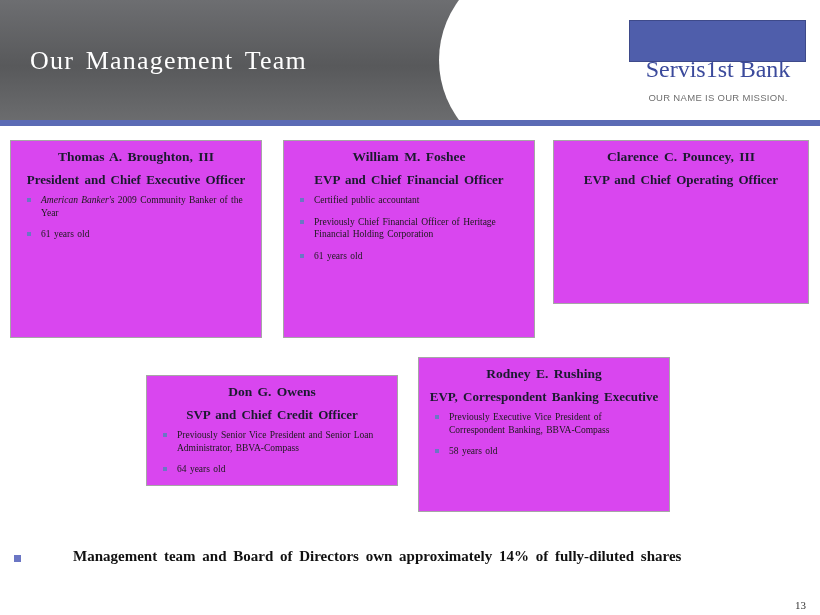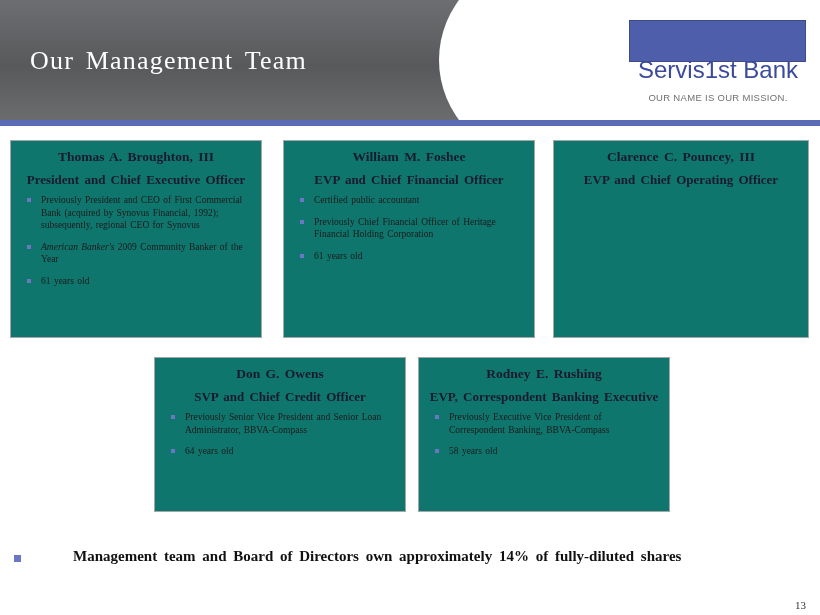--- a/index.html
+++ b/index.html
@@ -54,21 +54,21 @@
     border: 1px solid #3e4a8a;
   }
   .logo-text {
     position: absolute;
     left: 628px;
     top: 56px;
     width: 180px;
     text-align: center;
     font-size: 24px;
     color: #3b4a9c;
-    font-family: Liberation Sans, sans-serif;
+    font-family: Liberation Serif, serif;
     white-space: nowrap;
   }
   .logo-text .servis { font-style: normal; }
   .logo-text .first { color: #3b4a9c; }
   .logo-tagline {
     position: absolute;
     left: 628px;
     top: 92px;
     width: 180px;
     text-align: center;
@@ -82,21 +82,21 @@
     left: 0;
     top: 120px;
     width: 820px;
     height: 6px;
     background: #5b6bb5;
   }
 
   
   .card {
     position: absolute;
-    background: #0f766e;
+    background: #d946ef;
     border: 1px solid #a6a6a6;
     box-sizing: border-box;
   }
   .card-name {
     text-align: center;
     font-size: 13.5px;
     font-weight: bold;
     color: #1a1a2e;
     margin-top: 8px;
     font-family: "Liberation Serif", serif;
@@ -134,23 +134,23 @@
     top: 4px;
     width: 4px;
     height: 4px;
     background: #6b76c4;
   }
   .bullets li em { font-style: italic; }
 
   
   #card-broughton { left: 10px;  top: 140px; width: 252px; height: 198px; }
   #card-foshee    { left: 283px; top: 140px; width: 252px; height: 198px; }
-  #card-pouncey   { left: 553px; top: 140px; width: 256px; height: 198px; }
-  
-  #card-owens     { left: 146px; top: 357px; width: 252px; height: 155px; margin-left: 8px; }
+  #card-pouncey   { left: 553px; top: 140px; width: 256px; height: 164px; }
+  
+  #card-owens     { left: 146px; top: 375px; width: 252px; height: 111px; }
   #card-rushing   { left: 418px; top: 357px; width: 252px; height: 155px; }
 
   
   .footer-note {
     position: absolute;
     left: 14px;
     top: 548px;
     width: 795px;
     display: flex;
     align-items: flex-start;
@@ -191,21 +191,20 @@
 <div class="logo-text">
   <span class="servis">Servis</span><span class="first">1st Bank</span>
 </div>
 <div class="logo-tagline">OUR NAME IS OUR MISSION.</div>
 <div class="header-rule"></div>
 
 <div class="card" id="card-broughton">
   <div class="card-name">Thomas A. Broughton, III</div>
   <div class="card-role">President and Chief Executive Officer</div>
   <ul class="bullets">
-    <li>Previously President and CEO of First Commercial Bank (acquired by Synovus Financial, 1992); subsequently, regional CEO for Synovus</li>
     <li><em>American Banker's</em> 2009 Community Banker of the Year</li>
     <li>61 years old</li>
   </ul>
 </div>
 
 <div class="card" id="card-foshee">
   <div class="card-name">William M. Foshee</div>
   <div class="card-role">EVP and Chief Financial Officer</div>
   <ul class="bullets">
     <li>Certified public accountant</li>

